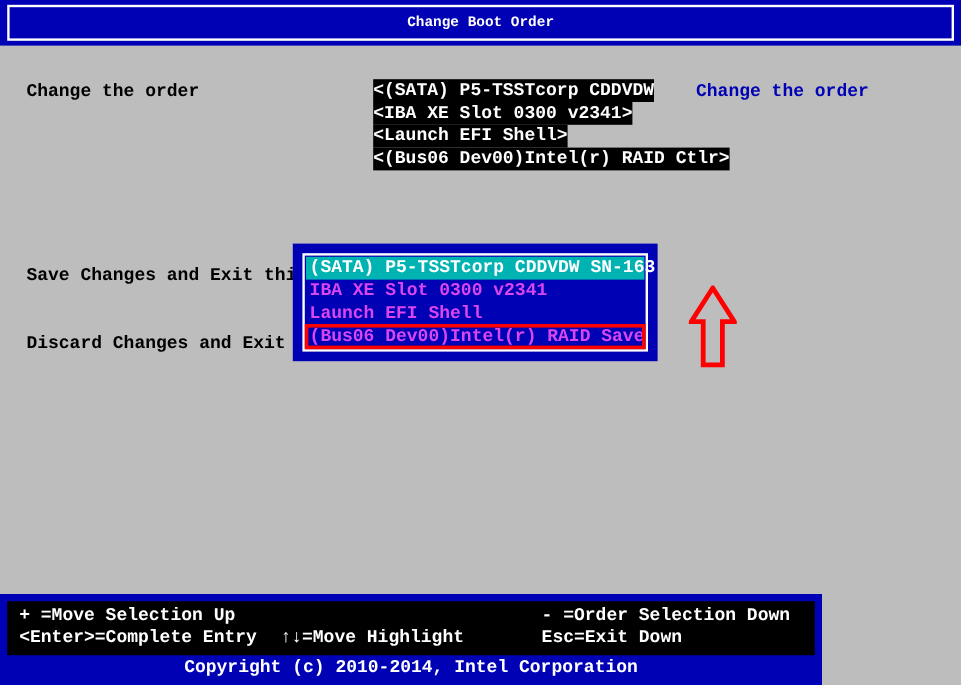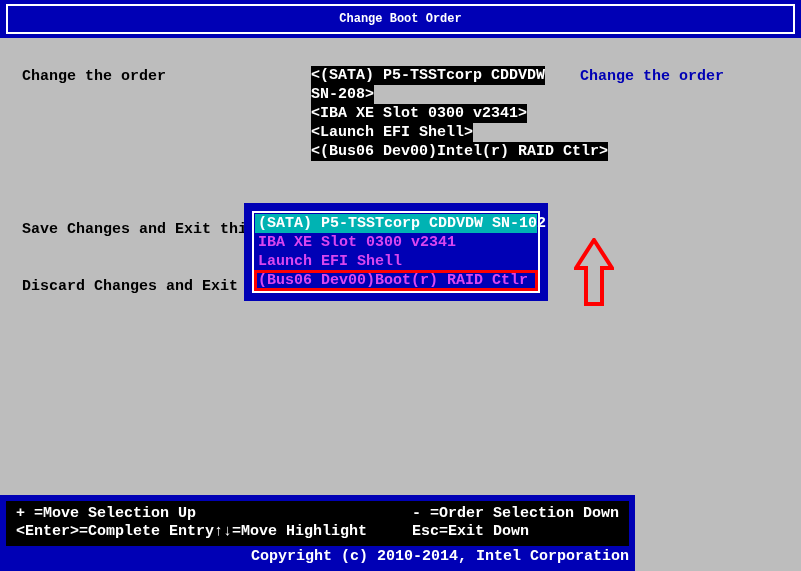--- a/index.html
+++ b/index.html
@@ -96,71 +96,70 @@
     left: 574px;
     top: 200px;
     width: 40px;
     height: 70px;
     pointer-events: none;
   }
   .footer {
     position: absolute;
     left: 0;
     bottom: 0;
-    width: 635px;
+    width: 685px;
     background: #0000b5;
     padding: 6px;
   }
   .footer-keys {
     background: #000000;
     color: #ffffff;
     padding: 4px 10px 6px 10px;
     display: grid;
     grid-template-columns: 1fr 1fr 1fr;
     row-gap: 1px;
     font-size: 15px;
     white-space: pre;
   }
   .footer-copy {
-    text-align: right;
+    text-align: center;
     color: #ffffff;
     padding-top: 2px;
   }
 </style>
 </head>
 <body>
 
 <div class="title-bar-outer">
   <div class="title-bar-inner">Change Boot Order</div>
 </div>
 
 <div class="main-area">
 
   <div class="label-left">Change the order</div>
   <div class="help-right">Change the order</div>
 
   <div class="boot-list">
     <div class="boot-line"><span class="inv">&lt;(SATA) P5-TSSTcorp CDDVDW</span></div>
-    <div class="boot-line"><span class="inv">SN-208&gt;</span></div>
     <div class="boot-line"><span class="inv">&lt;IBA XE Slot 0300 v2341&gt;</span></div>
     <div class="boot-line"><span class="inv">&lt;Launch EFI Shell&gt;</span></div>
     <div class="boot-line"><span class="inv">&lt;(Bus06 Dev00)Intel(r) RAID Ctlr&gt;</span></div>
   </div>
 
   <div class="sub-lines">
     <div>Save Changes and Exit this sub-menu</div>
     <div>Discard Changes and Exit th</div>
   </div>
 
   <div class="popup">
     <div class="popup-inner">
-      <div class="popup-item hl">(SATA) P5-TSSTcorp CDDVDW SN-102</div>
+      <div class="popup-item hl">(SATA) P5-TSSTcorp CDDVDW SN-163</div>
       <div class="popup-item">IBA XE Slot 0300 v2341</div>
       <div class="popup-item">Launch EFI Shell</div>
-      <div class="popup-item redbox">(Bus06 Dev00)Boot(r) RAID Ctlr</div>
+      <div class="popup-item redbox">(Bus06 Dev00)Intel(r) RAID Save</div>
     </div>
   </div>
 
   <svg class="arrow" viewBox="0 0 40 70">
     <path d="M20 2 L38 30 L28 30 L28 66 L12 66 L12 30 L2 30 Z" fill="none" stroke="#ff0000" stroke-width="4" stroke-linejoin="miter"></path>
   </svg>
 
 </div>
 
 <div class="footer">

